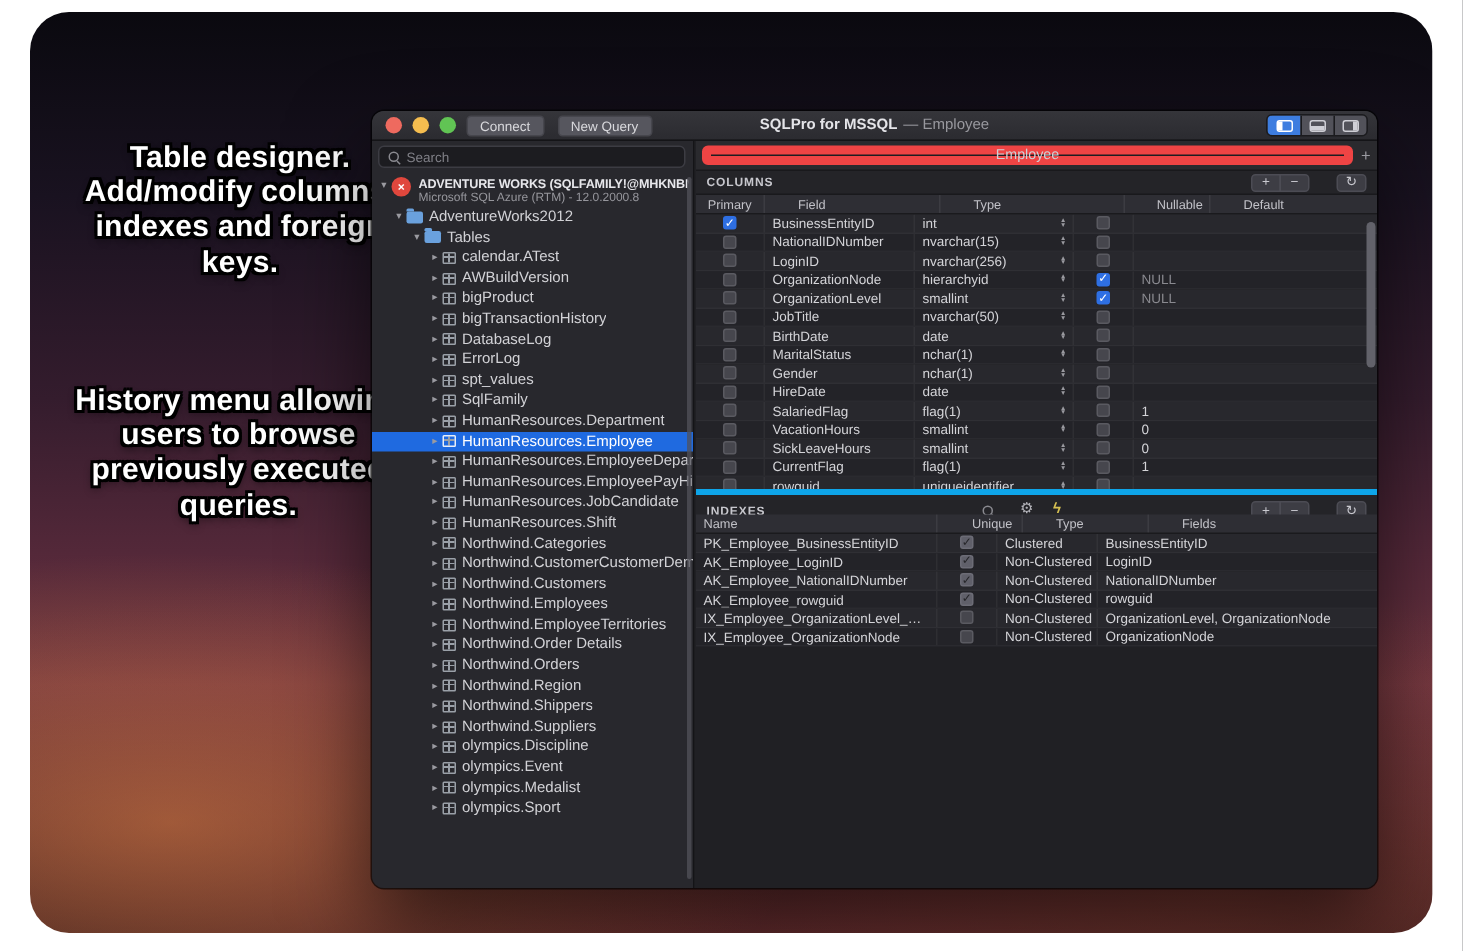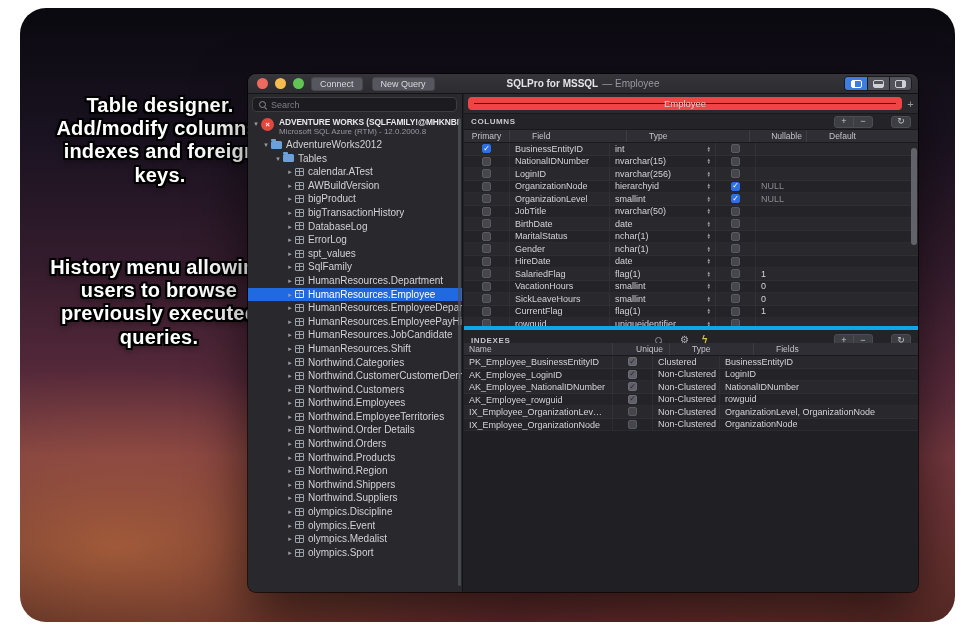--- a/index.html
+++ b/index.html
@@ -142,21 +142,21 @@
     border-bottom: 1px solid rgba(255,255,255,0.035); }
   .grid-row.alt { background: #232328; }
   .cell { height: 100%; display: flex; align-items: center; padding: 0 5px;
     border-right: 1px solid rgba(255,255,255,0.05); font-size: 9px; color: #d4d4d8;
     overflow: hidden; white-space: nowrap; }
   .c-primary { width: 46px; justify-content: center; padding: 0; }
   .c-field   { width: 100px; }
   .c-type    { width: 106px; justify-content: space-between; }
   .c-null    { width: 40px; justify-content: center; padding: 0; }
   .c-default { flex: 1; border-right: none; }
-  .i-name    { width: 149px; display: block; line-height: 12.5px; text-overflow: ellipsis; }
+  .i-name    { width: 161px; display: block; line-height: 12.5px; text-overflow: ellipsis; }
   .i-unique  { width: 40px; justify-content: center; padding: 0; }
   .i-type    { width: 67px; }
   .i-fields  { flex: 1; border-right: none; }
   .null-val  { color: #8a8a90; }
 
   .checkbox { width: 9px; height: 9px; border-radius: 2px; background: #46464d;
     border: 1px solid #5a5a61; display: inline-flex; align-items: center; justify-content: center;
     font-size: 8px; line-height: 1; }
   .checkbox.checked::after { content: "✓"; }
   .checkbox.checked.blue { background: #2e6fe3; border-color: #2e6fe3; color: #ffffff; }
@@ -333,25 +333,20 @@
           </div>
           <div class="tree-item lvl3">
             <span class="disc">▸</span>
             <span class="tbl-icon"></span>
             <span class="lbl">Northwind.Order Details</span>
           </div>
           <div class="tree-item lvl3">
             <span class="disc">▸</span>
             <span class="tbl-icon"></span>
             <span class="lbl">Northwind.Orders</span>
-          </div>
-          <div class="tree-item lvl3">
-            <span class="disc">▸</span>
-            <span class="tbl-icon"></span>
-            <span class="lbl">Northwind.Products</span>
           </div>
           <div class="tree-item lvl3">
             <span class="disc">▸</span>
             <span class="tbl-icon"></span>
             <span class="lbl">Northwind.Region</span>
           </div>
           <div class="tree-item lvl3">
             <span class="disc">▸</span>
             <span class="tbl-icon"></span>
             <span class="lbl">Northwind.Shippers</span>

